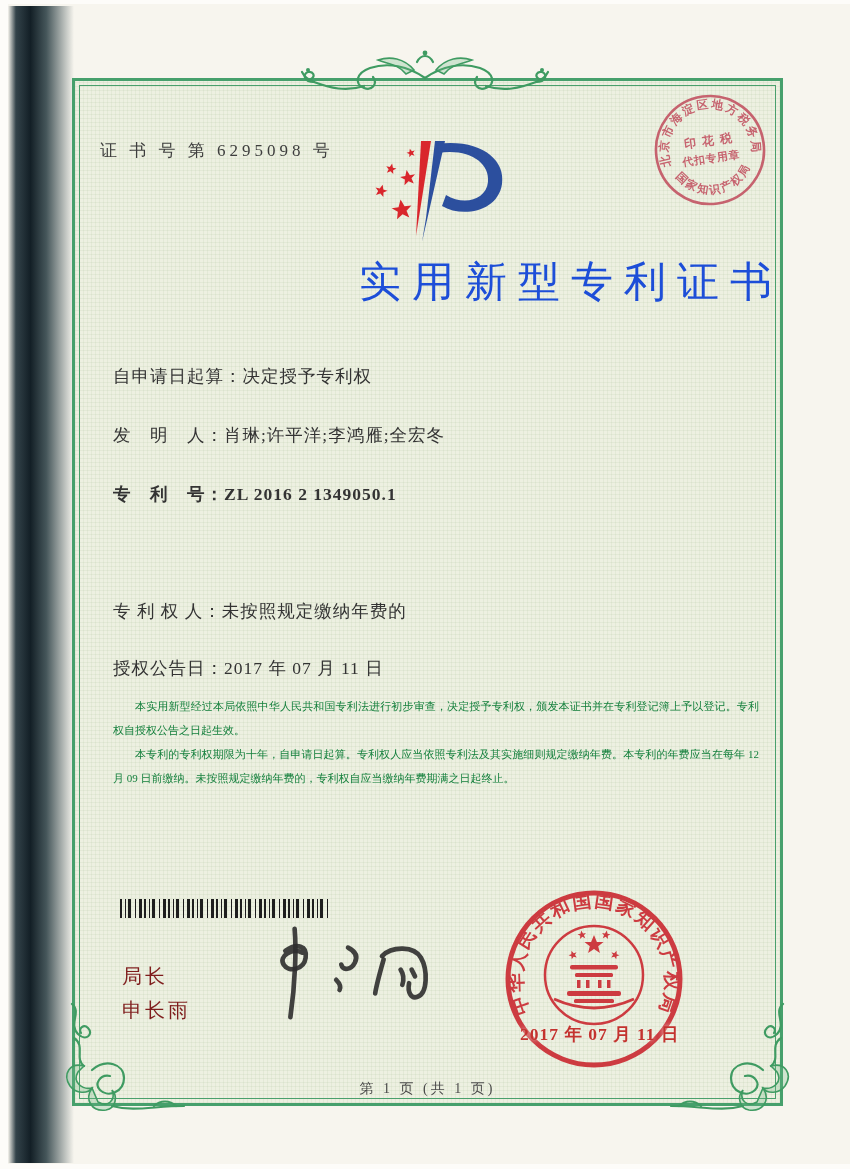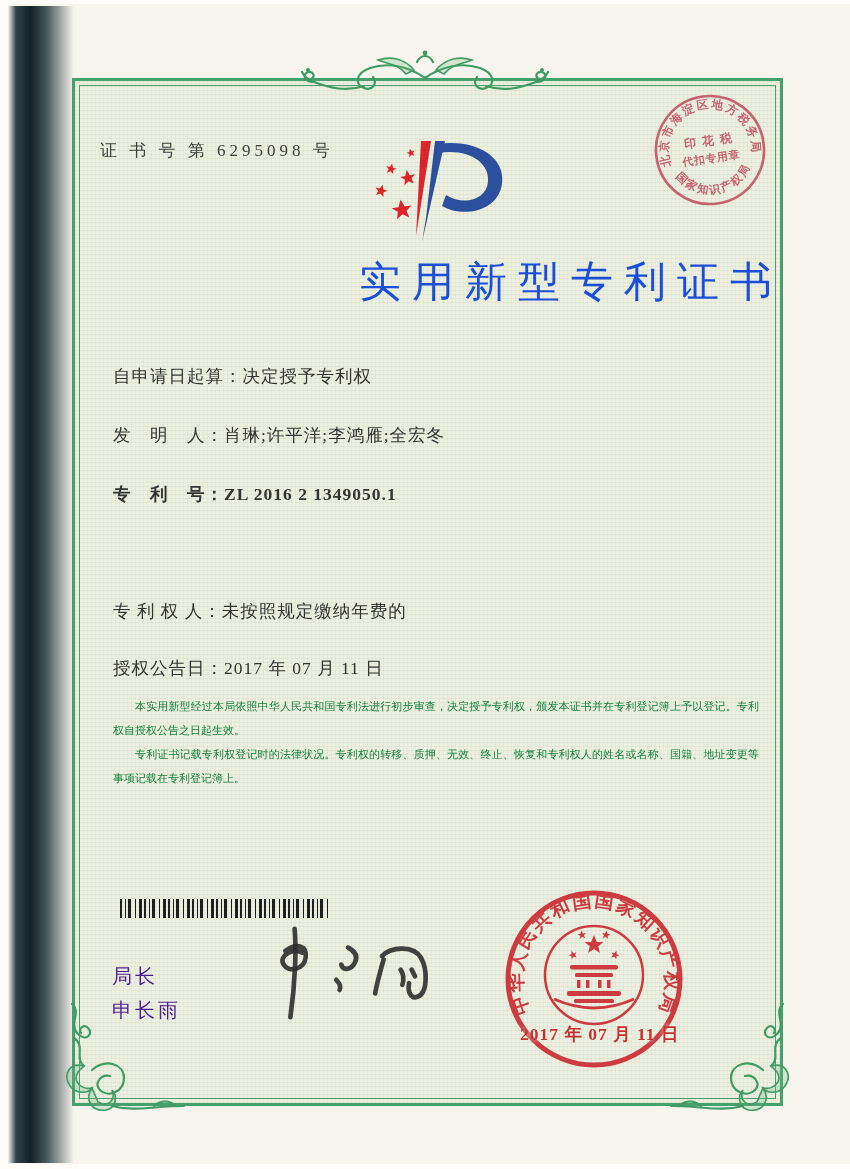--- a/index.html
+++ b/index.html
@@ -17,21 +17,21 @@
   .certno{left:100px;top:139px;font-size:17px;letter-spacing:4px;color:#3e3e3e;}
   .title{left:72px;top:254px;width:711px;text-align:right;font-size:42px;font-weight:400;
          letter-spacing:11px;color:#1d4ed8;}
   .field{left:113px;width:640px;font-size:17.5px;color:#333;white-space:nowrap;}
   .field .lbl{letter-spacing:1px;}
   .field .val{letter-spacing:1px;}
   .paras{left:113px;top:694px;width:646px;font-size:11px;line-height:24px;text-align:justify;color:#15803d;}
   .paras p{margin:0;text-indent:2em;}
   .barcode{left:120px;top:899px;width:208px;height:19px;
     background:repeating-linear-gradient(90deg,#1e1e1e 0 2px,rgba(0,0,0,0) 2px 5px,#1e1e1e 5px 6px,rgba(0,0,0,0) 6px 8px,#1e1e1e 8px 11px,rgba(0,0,0,0) 11px 15px,#1e1e1e 15px 16px,rgba(0,0,0,0) 16px 19px,#1e1e1e 19px 22px,rgba(0,0,0,0) 22px 24px);}
-  .signer{left:112px;font-size:20px;letter-spacing:3px;color:#4c1d95;
+  .signer{left:122px;font-size:20px;letter-spacing:3px;color:#7f1d1d;
           font-family:"Liberation Sans","DejaVu Sans",sans-serif;font-weight:500;}
   .footer{left:72px;top:1080px;width:711px;text-align:center;font-size:14px;letter-spacing:3px;color:#4a4a4a;}
   .seal-date{left:520px;top:1022px;font-size:17.5px;font-weight:700;letter-spacing:1px;color:#c4332f;
              text-shadow:0 0 5px rgba(243,243,234,0.9);}
   .stamp-svg{opacity:.82;transform:rotate(-8deg);}
   .seal-svg{opacity:.93;}
   .green-stroke{stroke:#3f9b62;fill:none;stroke-width:2.2;stroke-linecap:round;}
   .green-fill{fill:rgba(106,182,134,0.28);stroke:#3f9b62;stroke-width:1.6;}
   .sig-stroke{stroke:#2d2d2d;fill:none;stroke-width:5.5;stroke-linecap:round;stroke-linejoin:round;opacity:.9;}
   .seal-text{font-family:"Liberation Serif",serif;font-weight:700;}
@@ -131,21 +131,21 @@
   </div>
   <div class="abs field" style="top:599px;">
     <span class="lbl">专 利 权 人：</span><span class="val">未按照规定缴纳年费的</span>
   </div>
   <div class="abs field" style="top:656px;">
     <span class="lbl">授权公告日：</span><span class="val">2017 年 07 月 11 日</span>
   </div>
 
   <div class="abs paras">
     <p>本实用新型经过本局依照中华人民共和国专利法进行初步审查，决定授予专利权，颁发本证书并在专利登记簿上予以登记。专利权自授权公告之日起生效。</p>
-    <p>专利证书记载专利权登记时的法律状况。专利权的转移、质押、无效、终止、恢复和专利权人的姓名或名称、国籍、地址变更等事项记载在专利登记簿上。</p>
+    <p>本专利的专利权期限为十年，自申请日起算。专利权人应当依照专利法及其实施细则规定缴纳年费。本专利的年费应当在每年 12 月 09 日前缴纳。未按照规定缴纳年费的，专利权自应当缴纳年费期满之日起终止。</p>
   </div>
 
   <div class="abs barcode"></div>
 
   <div class="abs signer" style="top:963px;">局长</div>
   <div class="abs signer" style="top:997px;">申长雨</div>
 
   <svg class="abs" style="left:248px;top:922px;" width="195" height="102" viewBox="0 0 230 120">
     <path class="sig-stroke" d="M44,34 C58,24 70,28 68,42 C66,56 48,60 42,50 C36,40 52,30 64,36"></path>
     <path class="sig-stroke" d="M55,8 C57,30 56,70 50,112"></path>
@@ -180,13 +180,14 @@
       <rect x="96" y="93" width="3.5" height="8"></rect>
       <rect x="105" y="93" width="3.5" height="8"></rect>
       <rect x="65" y="104" width="54" height="5" rx="2"></rect>
       <rect x="72" y="112" width="40" height="4" rx="1.5"></rect>
       <path d="M52,112 Q92,130 132,112" fill="none" stroke="#cb2e35" stroke-width="3"></path>
     </g>
   </svg>
 
   <div class="abs seal-date">2017 年 07 月 11 日</div>
 
+  <div class="abs footer">第 1 页 (共 1 页)</div>
 </div>
 
 </body></html>

